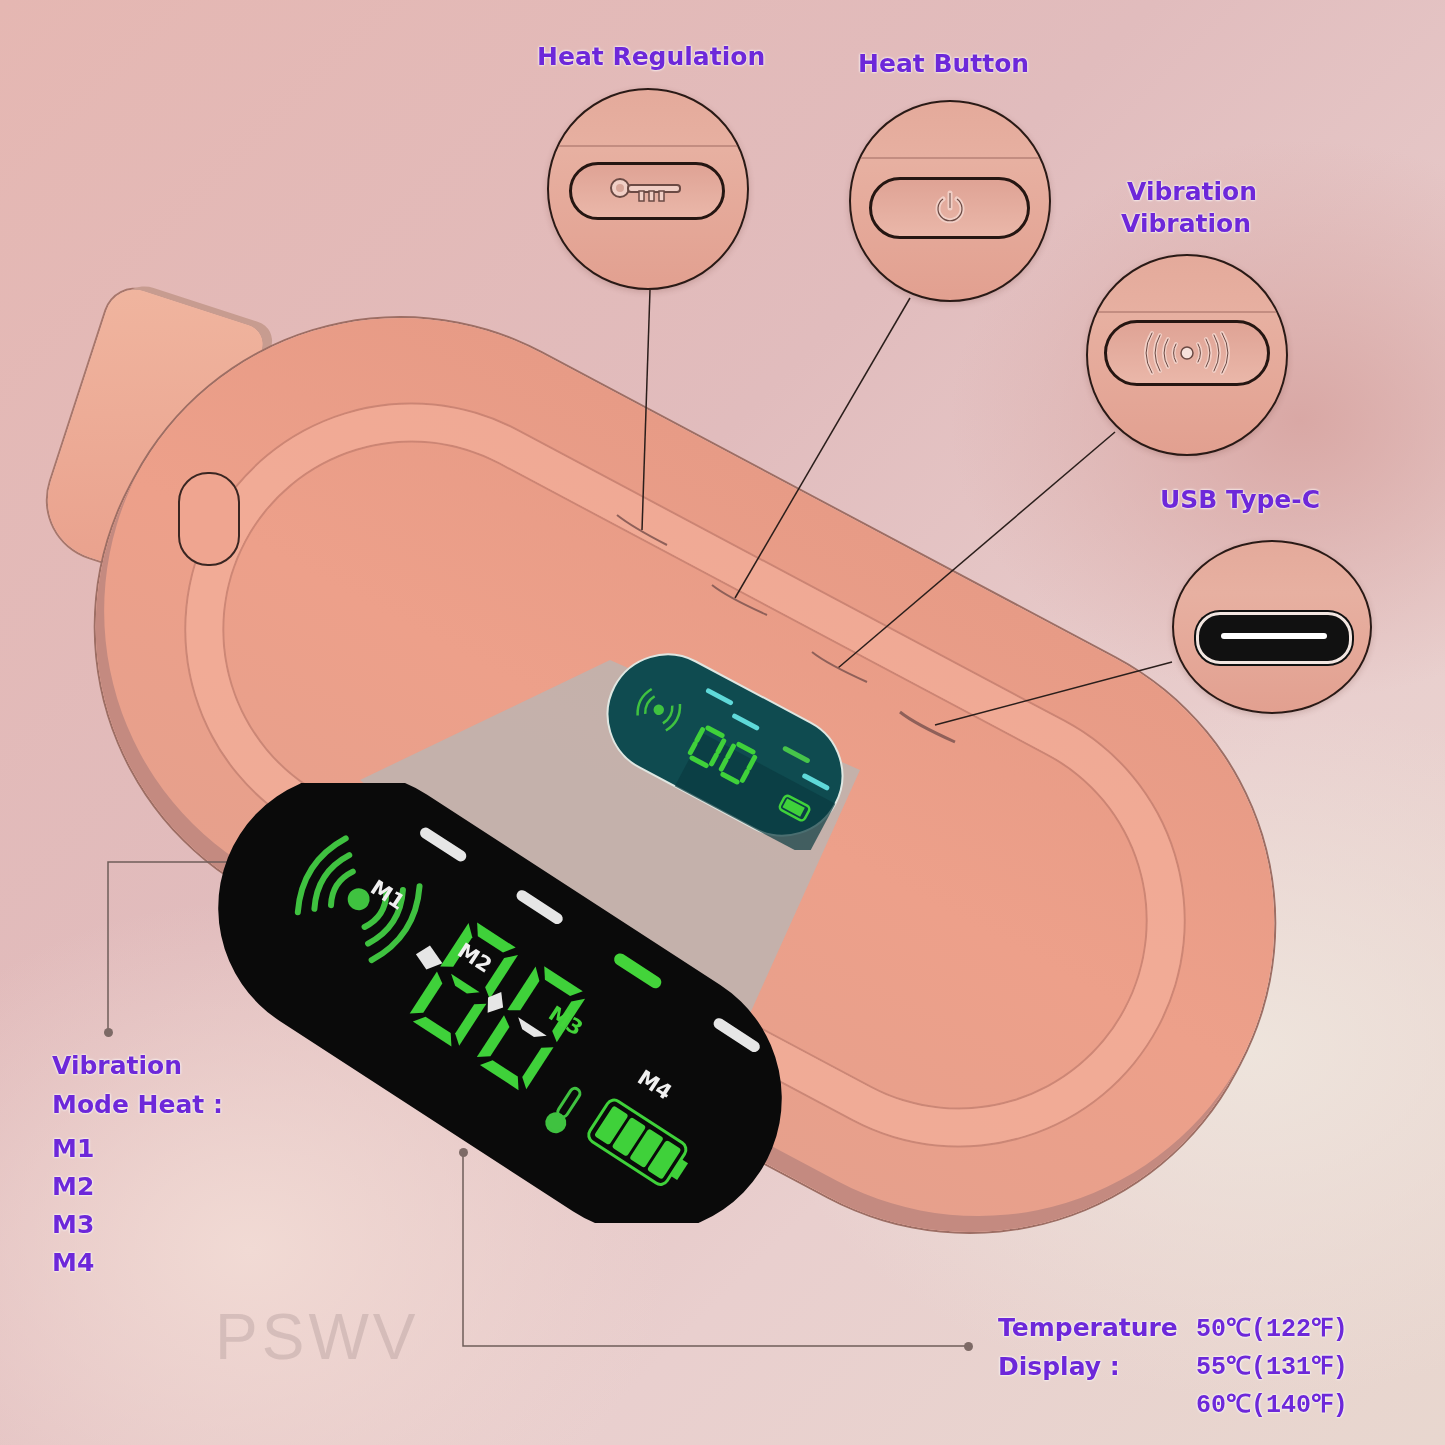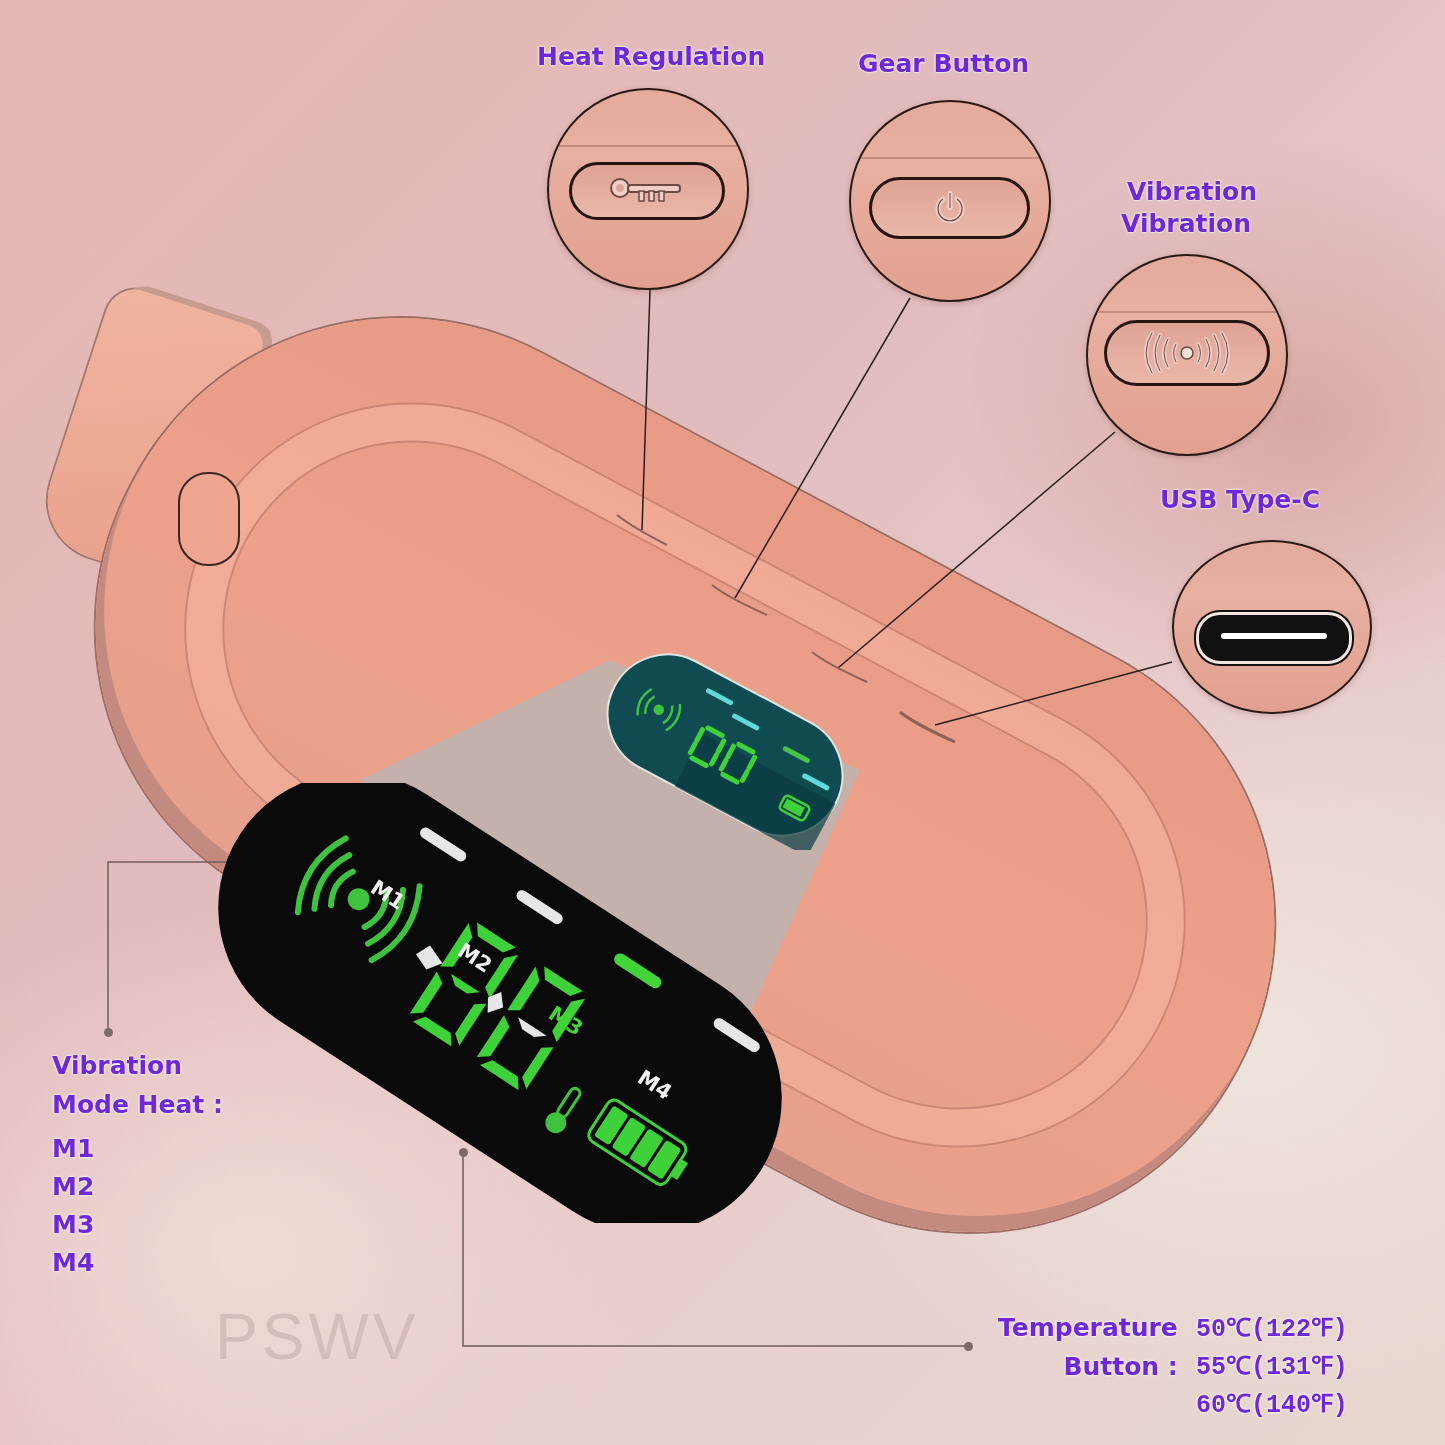--- a/index.html
+++ b/index.html
@@ -118,21 +118,21 @@
         <circle cx="13" cy="14" r="4" fill="#d8a699"></circle>
         <rect x="21" y="11" width="52" height="7" rx="3" fill="#f1cfc6" stroke="#6b4a44" stroke-width="2"></rect>
         <rect x="32" y="17" width="5" height="10" fill="#f1cfc6" stroke="#6b4a44" stroke-width="1.5"></rect>
         <rect x="42" y="17" width="5" height="10" fill="#f1cfc6" stroke="#6b4a44" stroke-width="1.5"></rect>
         <rect x="52" y="17" width="5" height="10" fill="#f1cfc6" stroke="#6b4a44" stroke-width="1.5"></rect>
       </svg>
     </span>
   </div>
 </div>
 
-<div class="label" style="left:858px;top:48px;">Gear Button</div>
+<div class="label" style="left:858px;top:48px;">Heat Button</div>
 <div class="callout-circle" style="left:849px;top:100px;width:198px;height:198px;">
   <div class="edge"></div>
   <div class="btn-slot" style="left:18px;top:75px;width:155px;height:56px;">
     <span>
       <svg width="40" height="40" viewBox="0 0 40 40">
         <path d="M13,11 A12,12 0 1,0 27,11" fill="none" stroke="#f1cfc6" stroke-width="5" stroke-linecap="round"></path>
         <path d="M13,11 A12,12 0 1,0 27,11" fill="none" stroke="#6b4a44" stroke-width="1.2"></path>
         <line x1="20" y1="5" x2="20" y2="20" stroke="#f1cfc6" stroke-width="5" stroke-linecap="round"></line>
         <line x1="20" y1="5" x2="20" y2="20" stroke="#6b4a44" stroke-width="1"></line>
       </svg>
@@ -293,21 +293,21 @@
 </div>
 <div class="label" style="left:52px;top:1130px;line-height:38px;">
   <div>M1</div>
   <div>M2</div>
   <div>M3</div>
   <div>M4</div>
 </div>
 
 <div class="watermark">PSWV</div>
 
-<div class="label" style="left:998px;top:1308px;line-height:39px;text-align:right;">
+<div class="label" style="left:998px;top:1308px;line-height:39px;">
   <div>Temperature</div>
-  <div>Button :</div>
+  <div>Display :</div>
 </div>
 <div class="label" style="left:1196px;top:1311px;line-height:38px;font-family:Liberation Mono, monospace;">
   <div>50℃(122℉)</div>
   <div>55℃(131℉)</div>
   <div>60℃(140℉)</div>
 </div>
 
 </body></html>

